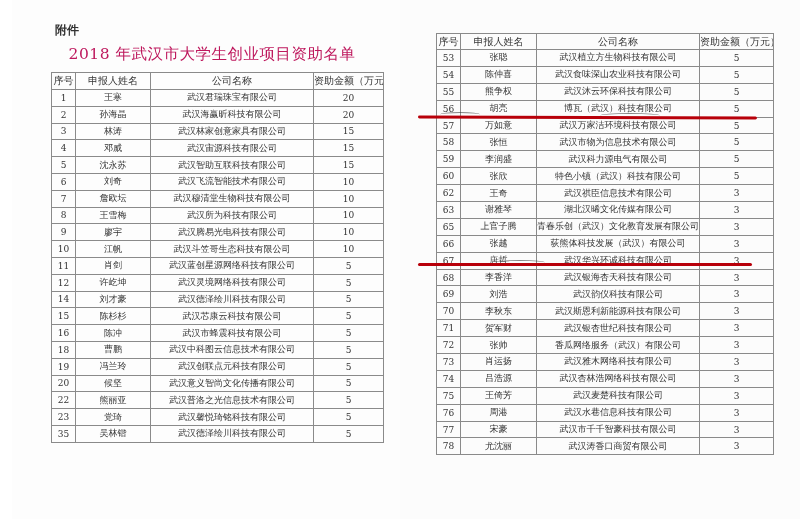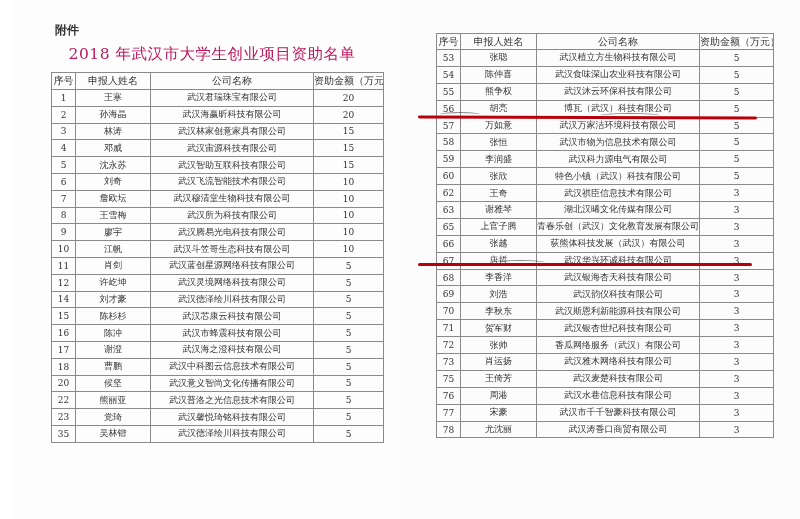--- a/index.html
+++ b/index.html
@@ -152,29 +152,29 @@
           <td>武汉芯康云科技有限公司</td>
           <td>5</td>
         </tr>
         <tr>
           <td>16</td>
           <td>陈冲</td>
           <td>武汉市蜂震科技有限公司</td>
           <td>5</td>
         </tr>
         <tr>
-          <td>17</td>
-          <td>谢澄</td>
-          <td>武汉海之澄科技有限公司</td>
-          <td>5</td>
-        </tr>
-        <tr>
           <td>18</td>
           <td>曹鹏</td>
           <td>武汉中科图云信息技术有限公司</td>
+          <td>5</td>
+        </tr>
+        <tr>
+          <td>19</td>
+          <td>冯兰玲</td>
+          <td>武汉创联点元科技有限公司</td>
           <td>5</td>
         </tr>
         <tr>
           <td>20</td>
           <td>候坚</td>
           <td>武汉意义智尚文化传播有限公司</td>
           <td>5</td>
         </tr>
         <tr>
           <td>22</td>
@@ -323,20 +323,26 @@
           <td>香瓜网络服务（武汉）有限公司</td>
           <td>3</td>
         </tr>
         <tr>
           <td>73</td>
           <td>肖运扬</td>
           <td>武汉雅木网络科技有限公司</td>
           <td>3</td>
         </tr>
         <tr>
+          <td>74</td>
+          <td>吕浩源</td>
+          <td>武汉杏林浩网络科技有限公司</td>
+          <td>3</td>
+        </tr>
+        <tr>
           <td>75</td>
           <td>王倚芳</td>
           <td>武汉麦楚科技有限公司</td>
           <td>3</td>
         </tr>
         <tr>
           <td>76</td>
           <td>周港</td>
           <td>武汉水巷信息科技有限公司</td>
           <td>3</td>

